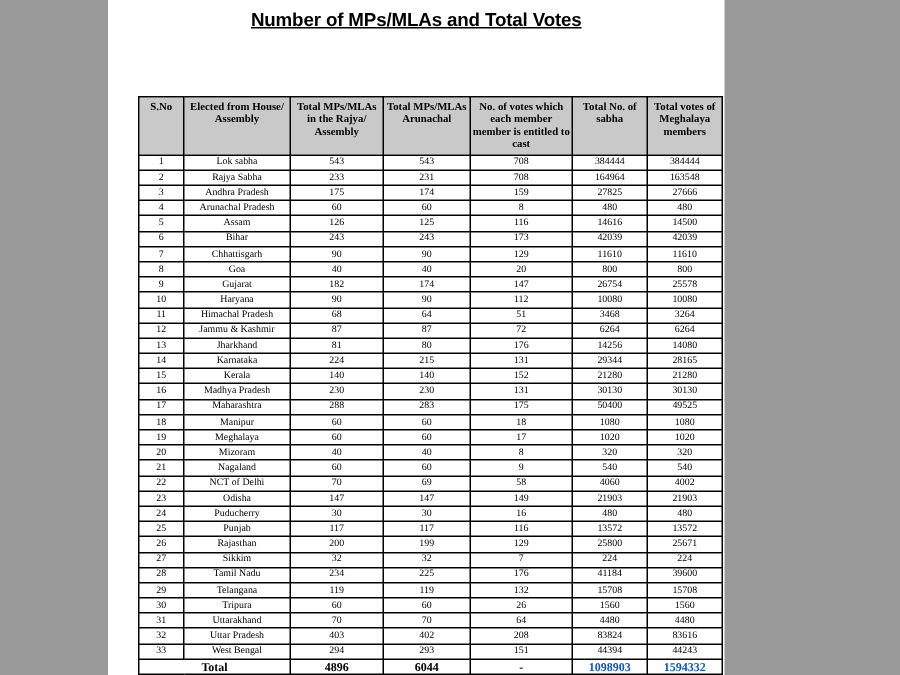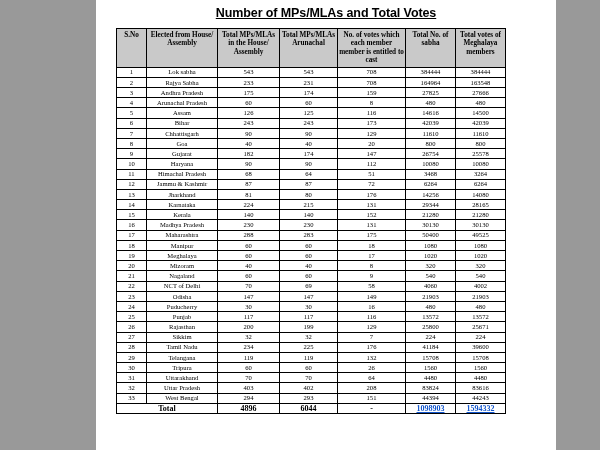--- a/index.html
+++ b/index.html
@@ -6,23 +6,23 @@
     margin: 0;
     padding: 0;
     width: 600px;
     height: 450px;
     overflow: hidden;
     background: #999999;
     font-family: "Liberation Serif", "DejaVu Serif", serif;
   }
   #page {
     position: absolute;
-    left: 96px;
+    left: 72px;
     top: 0;
-    width: 460px;
+    width: 411px;
     height: 450px;
     background: #ffffff;
     box-sizing: border-box;
   }
   #title {
     text-align: center;
     font-family: "Liberation Sans", "DejaVu Sans", sans-serif;
     font-size: 12.5px;
     font-weight: bold;
     color: #000000;
@@ -34,20 +34,21 @@
   #table-wrap {
     position: absolute;
     left: 20px;
     top: 28px;
     width: 389px;
   }
   table {
     border-collapse: collapse;
     width: 389px;
     table-layout: fixed;
+    margin-top: 36px;
   }
   table, th, td {
     border: 1px solid #000000;
   }
   th {
     background: #c9c9c9;
     font-weight: bold;
     font-size: 7.2px;
     line-height: 8.4px;
     padding: 2px 1px;
@@ -64,21 +65,20 @@
     height: 8px;
     vertical-align: middle;
   }
   td.name { }
   tr.total td {
     font-weight: bold;
     font-size: 8px;
   }
   .link {
     color: #1155cc;
-    text-decoration: underline;
     font-weight: bold;
     text-align: center;
   }
   col.c0 { width: 30px; }
   col.c1 { width: 71px; }
   col.c2 { width: 62px; }
   col.c3 { width: 58px; }
   col.c4 { width: 68px; }
   col.c5 { width: 50px; }
   col.c6 { width: 50px; }
@@ -98,21 +98,21 @@
           <col class="c2">
           <col class="c3">
           <col class="c4">
           <col class="c5">
           <col class="c6">
       </colgroup>
       <thead>
         <tr>
           <th>S.No</th>
           <th>Elected from House/ Assembly</th>
-          <th>Total MPs/MLAs in the House/ Assembly</th>
+          <th>Total MPs/MLAs in the Rajya/ Assembly</th>
           <th>Total MPs/MLAs Arunachal</th>
           <th>No. of  votes which each member member is entitled to cast</th>
           <th>Total No. of sabha</th>
           <th>Total votes of Meghalaya members</th>
         </tr>
       </thead>
       <tbody id="tbody">
           <tr>
             <td>1</td>
             <td class="name">Lok sabha</td>

